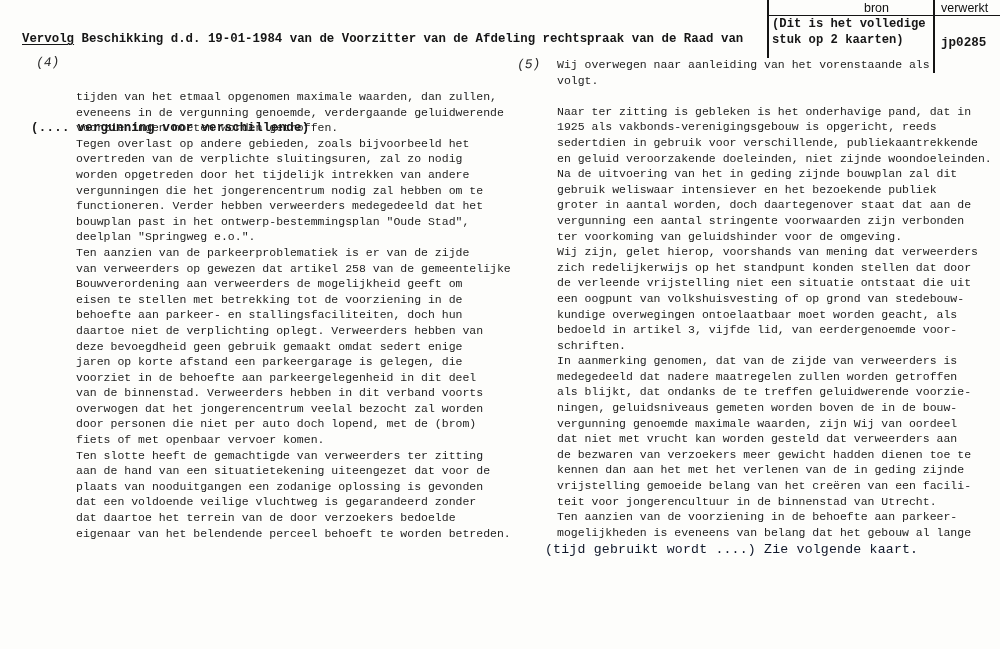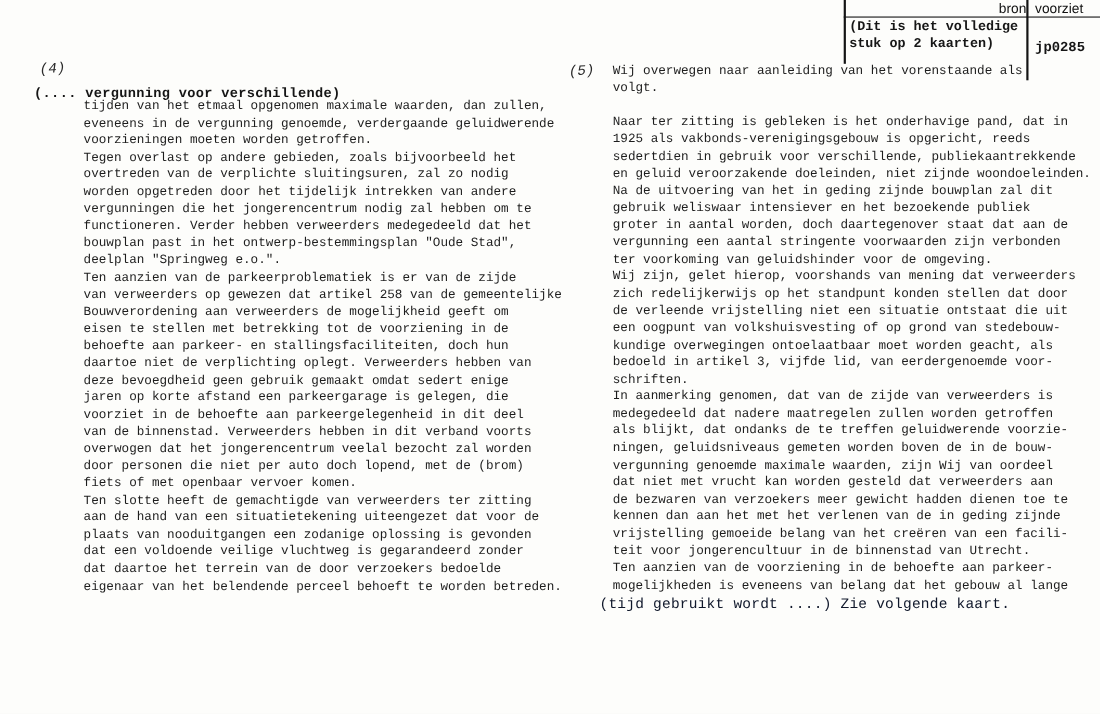--- a/index.html
+++ b/index.html
@@ -42,29 +42,30 @@
     font-size:13.2px; font-weight:400; letter-spacing:0.2px; color:#0f172a;
     white-space:pre;
   }
 </style>
 </head>
 <body>
 
 <div class="page">
 
   <div class="hdr">
+    <div><span class="uline">Vervolg</span><span> Beschikking d.d. 19-01-1984 van de Voorzitter van de Afdeling rechtspraak van de Raad van</span></div>
     <div class="hdr-line3">(.... vergunning voor verschillende)</div>
   </div>
 
   <div>
     <div class="rule" style="left:767px; top:0; width:1.5px; height:58px;"></div>
     <div class="rule" style="left:933px; top:0; width:1.5px; height:73px;"></div>
     <div class="rule" style="left:767px; top:14.5px; width:233px; height:1.5px;"></div>
-    <div class="tbl-label" style="left:768px; top:1px; width:165px; text-align:right;">bron</div>
-    <div class="tbl-label" style="left:941px; top:1px;">voorziet</div>
+    <div class="tbl-label" style="left:768px; top:1px; width:165px; text-align:center;padding-left:26px;">bron</div>
+    <div class="tbl-label" style="left:941px; top:1px;">verwerkt</div>
     <div class="tbl-note">(Dit is het volledige
 stuk op 2 kaarten)</div>
     <div class="tbl-value">jp0285</div>
   </div>
 
   <div class="marker" style="left:36px; top:55px;">(4)</div>
   <div class="marker" style="left:517px; top:57px;">(5)</div>
 
   <div class="typed" style="left:76px; top:57px; width:436px;margin-top:32px;">tijden van het etmaal opgenomen maximale waarden, dan zullen,
 eveneens in de vergunning genoemde, verdergaande geluidwerende

